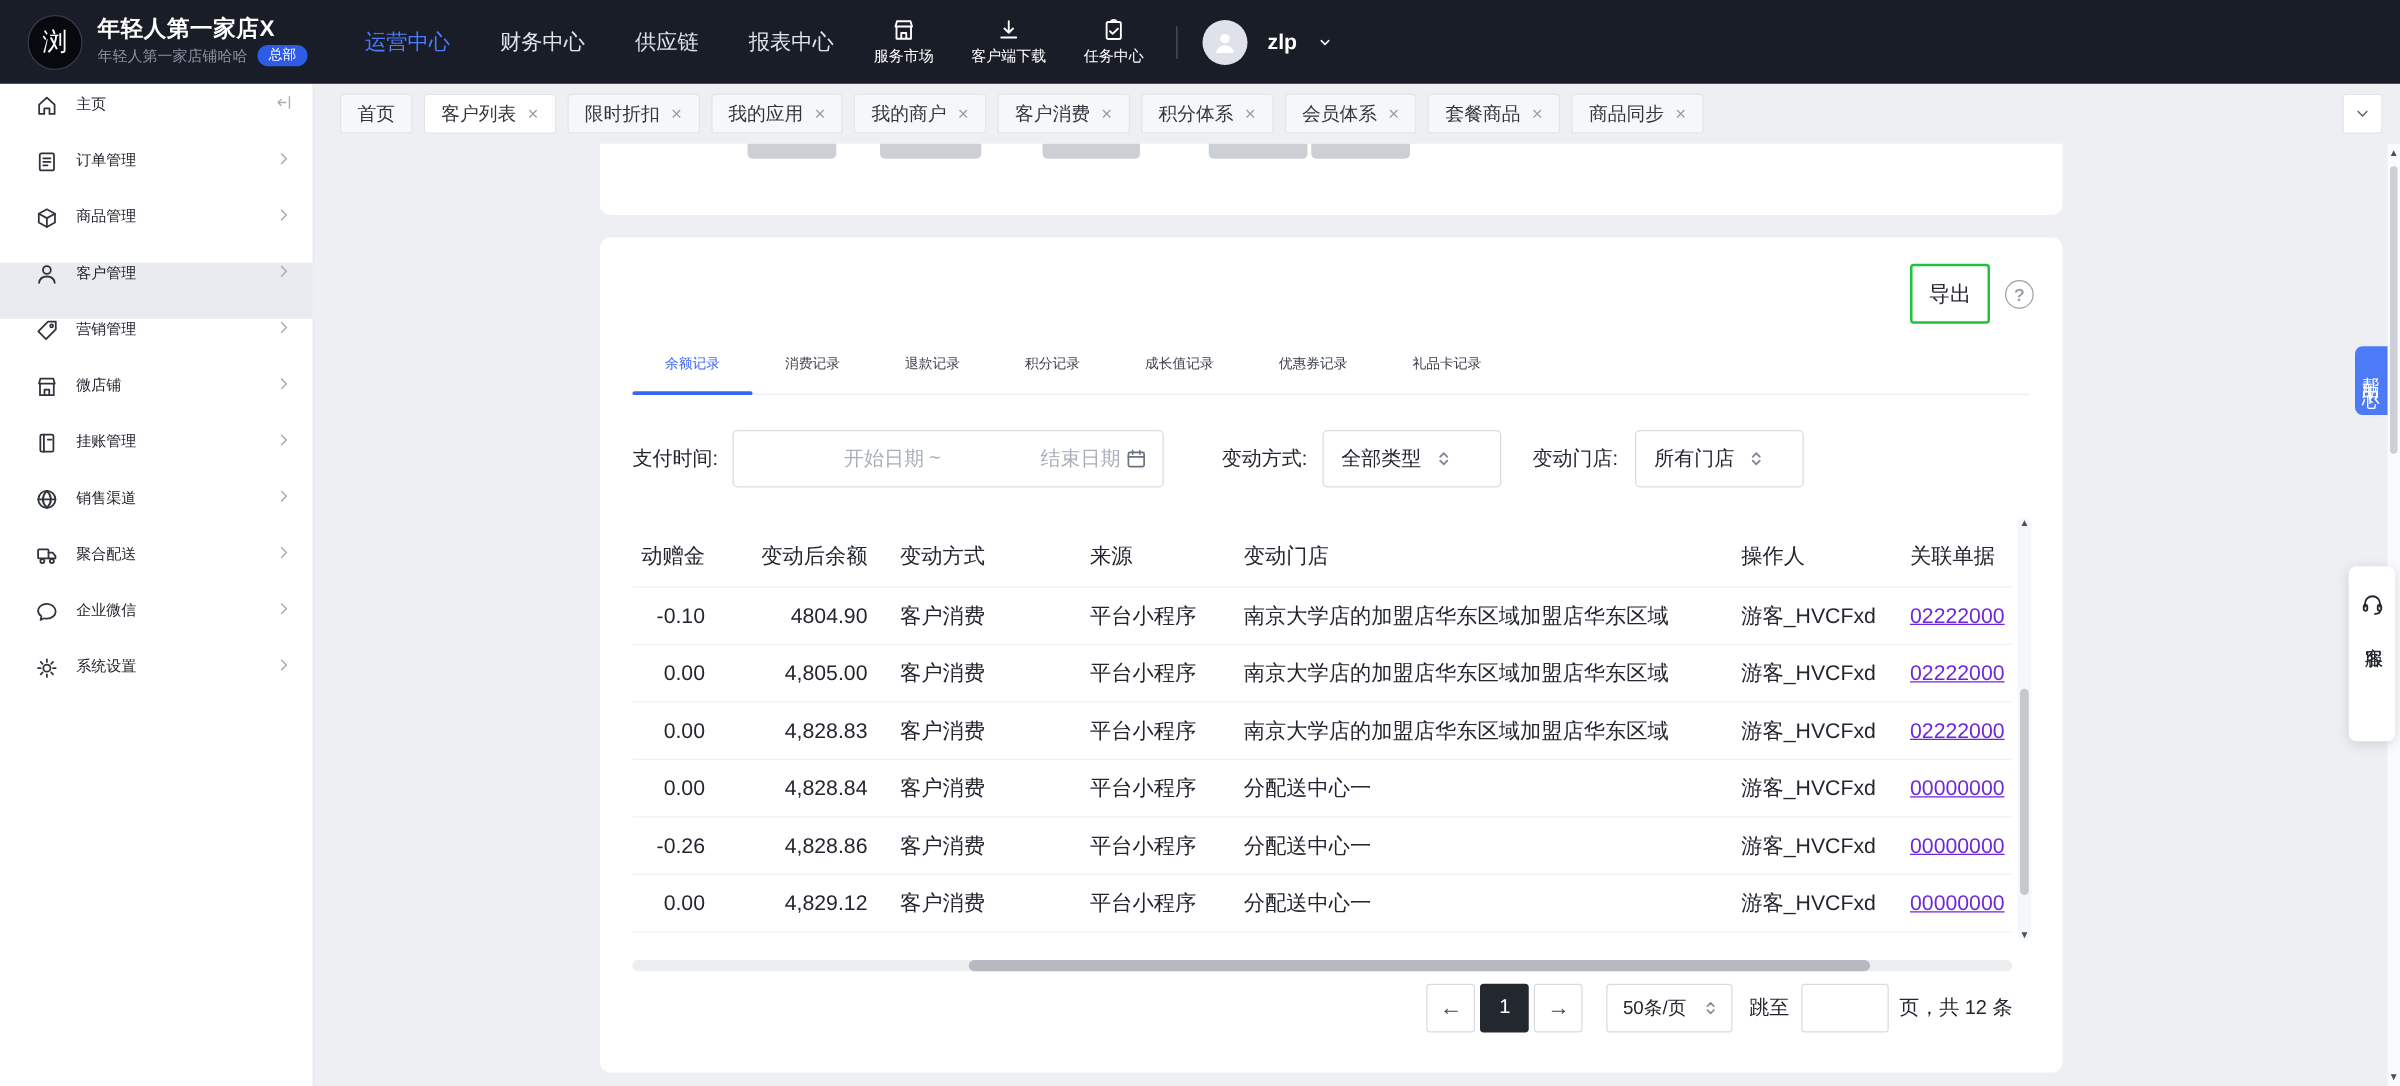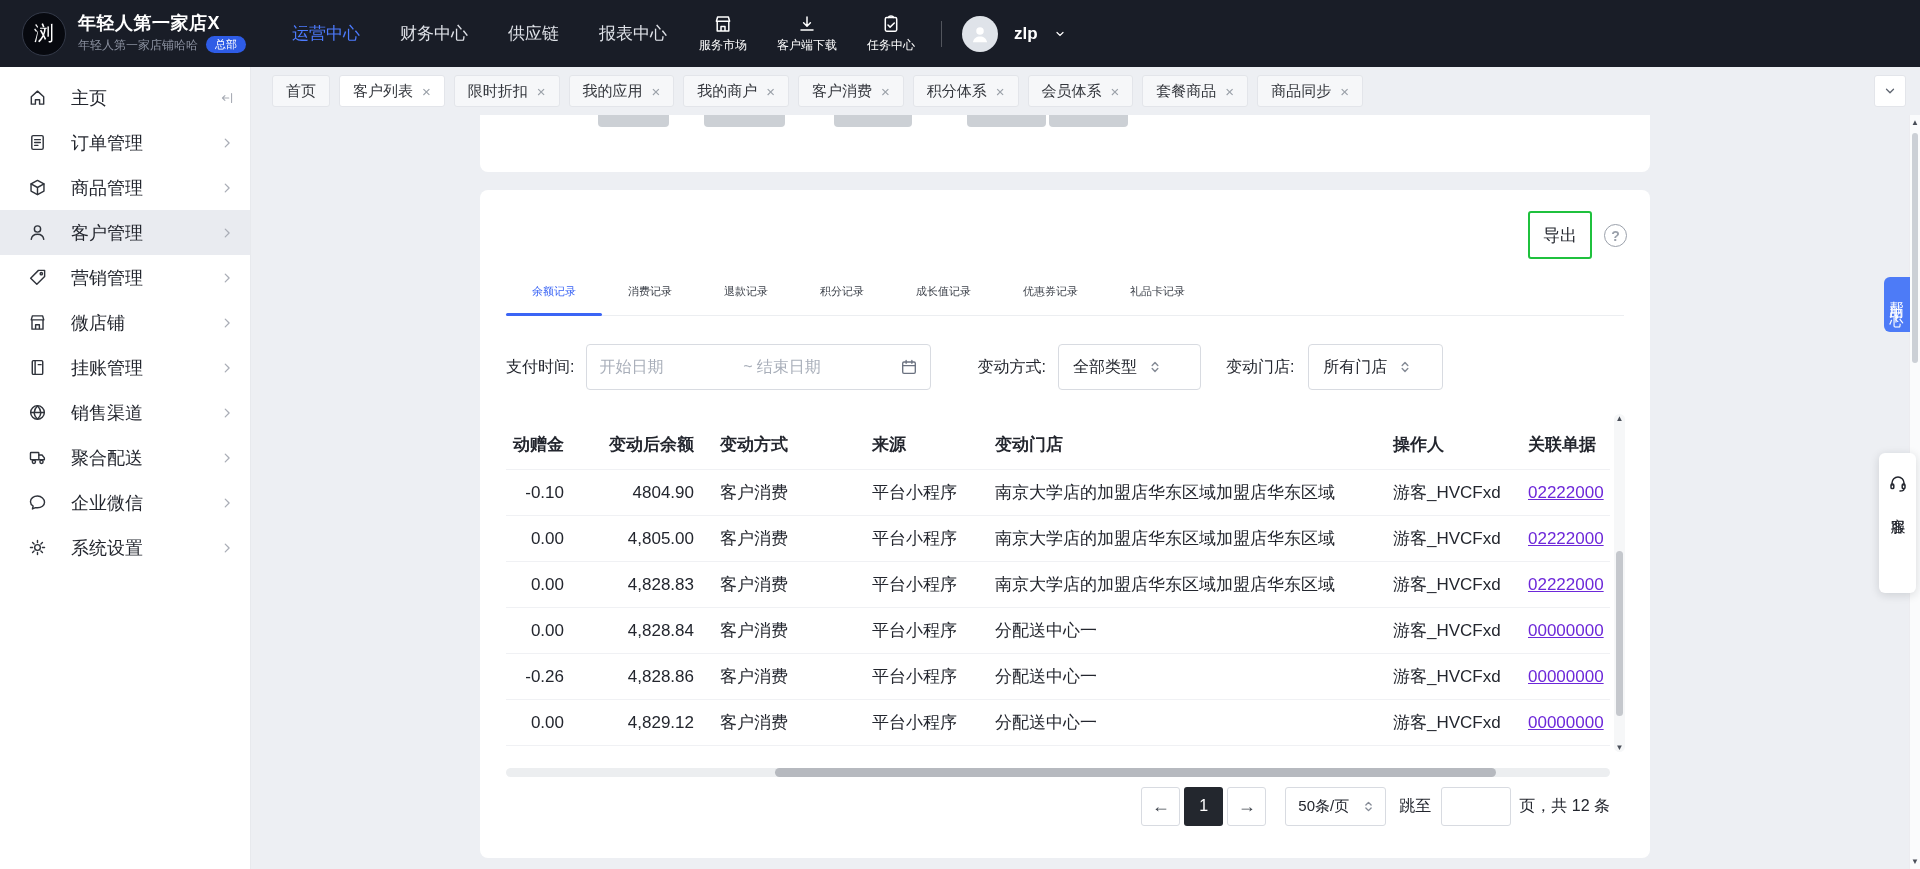--- a/index.html
+++ b/index.html
@@ -27,22 +27,22 @@
   .quick{display:flex;gap:30px;margin-left:32px}
   .quick-item{display:flex;flex-direction:column;align-items:center;gap:3px;color:#fff;font-size:12px;cursor:pointer;white-space:nowrap}
   .quick-item .qicon{width:20px;height:20px;color:#fff}
   .hdr-divider{width:1px;height:26px;background:rgba(255,255,255,.25);margin:0 20px 0 26px}
   .user{display:flex;align-items:center;gap:16px;margin-right:26px;color:#fff;font-size:17px;font-weight:bold;cursor:pointer}
   .avatar{width:36px;height:36px;border-radius:50%;background:#dfe3e9;display:flex;align-items:center;justify-content:center;overflow:hidden}
   .user .caret{color:#fff}
   
   .sidebar{position:absolute;top:67px;left:0;width:250px;bottom:0;background:#fff;z-index:20;
     box-shadow:1px 0 0 #e7e9ed;padding-top:8px}
-  .side-item{height:45px;display:flex;align-items:center;padding:0 16px 0 28px;font-size:18px;
-    color:#23262e;cursor:pointer;gap:24px}
+  .side-item{height:45px;display:flex;padding:0 16px 0 28px;font-size:12px;
+    color:#23262e;cursor:pointer;gap:14px}
   .side-item .sicon{width:19px;height:19px;color:#2f333b;flex:0 0 auto}
   .side-item .slabel{flex:1;white-space:nowrap}
   .side-item.active{background:#e9ebf0}
   .side-item .chev,.side-item .collapse{color:#a9adb6;width:14px;height:14px}
   
   .workspace{position:absolute;top:67px;left:250px;right:0;bottom:0;background:#edeff3;overflow:hidden}
   .tabstrip{height:48px;display:flex;align-items:center;gap:9px;padding:0 56px 0 22px;position:relative}
   .wtab{height:32px;display:flex;align-items:center;gap:9px;padding:0 13px;background:#f6f7f9;
     border:1px solid #e3e5ea;border-radius:3px;font-size:15px;color:#33363c;cursor:pointer;white-space:nowrap}
   .wtab.active{background:#fff}
@@ -62,34 +62,34 @@
     border-radius:50%;color:#9ba1ab;font-size:14px;font-weight:bold;display:flex;align-items:center;justify-content:center;cursor:pointer}
   .rtabs{position:absolute;left:26px;top:78px;width:1118px;height:48px;display:flex;border-bottom:1px solid #eceef1}
   .rtab{padding:0 26px;line-height:47px;font-size:11px;color:#3a3f48;cursor:pointer;position:relative;white-space:nowrap}
   .rtab.active{color:#3b65f5}
   .rtab.active::after{content:"";position:absolute;left:0;right:0;bottom:-1px;height:3px;background:#3b65f5;border-radius:2px}
   
   .filters{position:absolute;left:26px;top:154px;width:1118px;height:46px;display:flex;align-items:center;font-size:16px}
   .flabel{color:#23262e;white-space:nowrap}
   .datebox{margin-left:12px;width:345px;height:46px;border:1px solid #d8dbe1;border-radius:4px;
     display:flex;align-items:center;padding:0 12px;gap:4px}
-  .datebox .ph{flex:1;text-align:left;color:#a9afba;cursor:text}
+  .datebox .ph{flex:1;text-align:right;color:#a9afba;cursor:text}
   .datebox .tilde{color:#a9afba}
   .datebox .calicon{color:#6b7280;width:18px;height:18px;cursor:pointer}
   .selbox{height:46px;border:1px solid #d8dbe1;border-radius:4px;display:flex;align-items:center;
     padding:0 10px 0 14px;gap:10px;cursor:pointer}
   .selbox .selval{color:#23262e;white-space:nowrap}
   .selbox .selcaret{color:#858b96;width:16px;height:16px}
   .ml46{margin-left:46px}.ml25{margin-left:25px}.ml12{margin-left:12px}.ml14{margin-left:14px}
   .w143{width:143px}.w162{width:135px}
   
   .tbl{position:absolute;left:26px;top:230px;width:1104px;font-size:17px}
   .trow{display:grid;grid-template-columns:62px 130px 152px 123px 398px 135px 104px;
     align-items:center;height:46px;border-bottom:1px solid #f0f1f4;color:#23262e}
-  .trow.thead{height:50px;font-weight:700}
+  .trow.thead{height:50px;font-weight:400}
   .trow>:nth-child(1),.trow>:nth-child(2){text-align:right;padding-right:4px}
   .trow>:nth-child(n+3){padding-left:22px}
   .tcell{white-space:nowrap;overflow:hidden}
   .tcell.link{color:#6d28d9;text-decoration:underline;cursor:pointer}
   
   .vscroll{position:absolute;left:1134px;top:224px;width:11px;height:338px;background:#f6f7f8;border-radius:6px}
   .vscroll .arr{position:absolute;left:0;width:11px;text-align:center;font-size:8px;color:#4a4f59;cursor:pointer}
   .vscroll .arr.up{top:0}.vscroll .arr.down{bottom:0}
   .vscroll .thumb{position:absolute;left:2px;width:7px;top:137px;height:165px;background:#c5c8cd;border-radius:4px;cursor:grab}
   .hscroll{position:absolute;left:26px;top:578px;width:1104px;height:9px;background:#eceef0;border-radius:5px}

